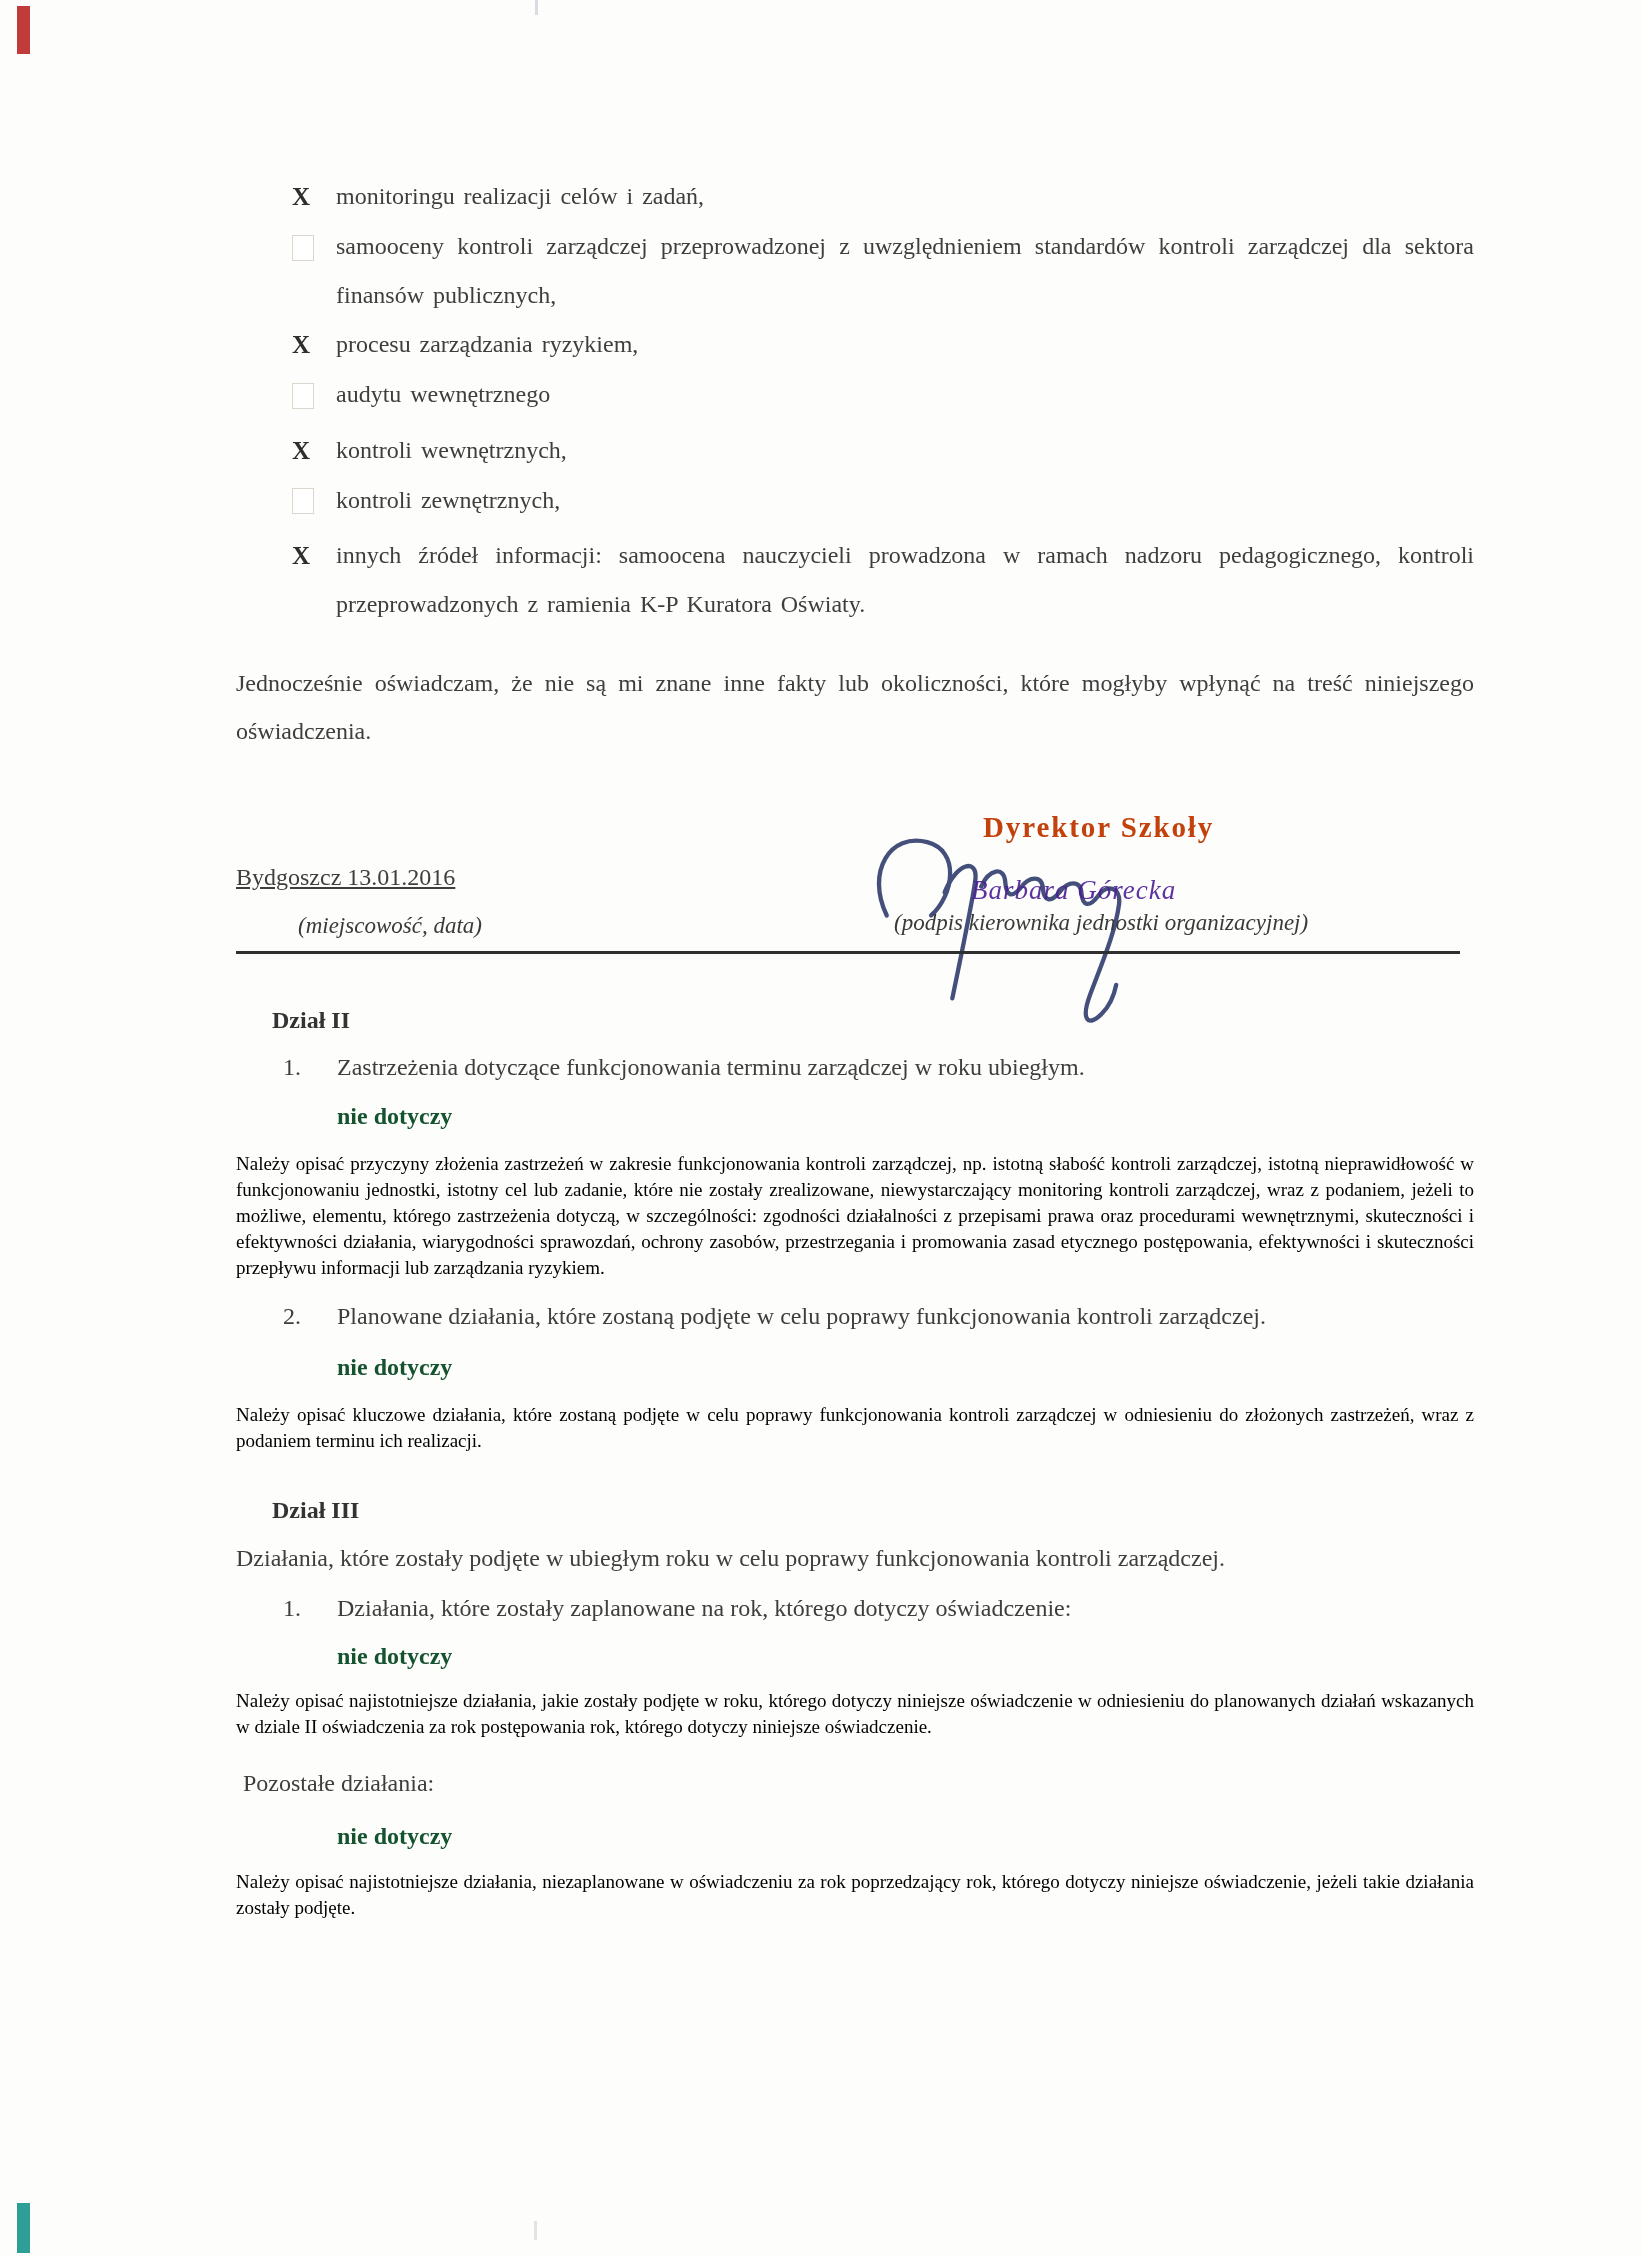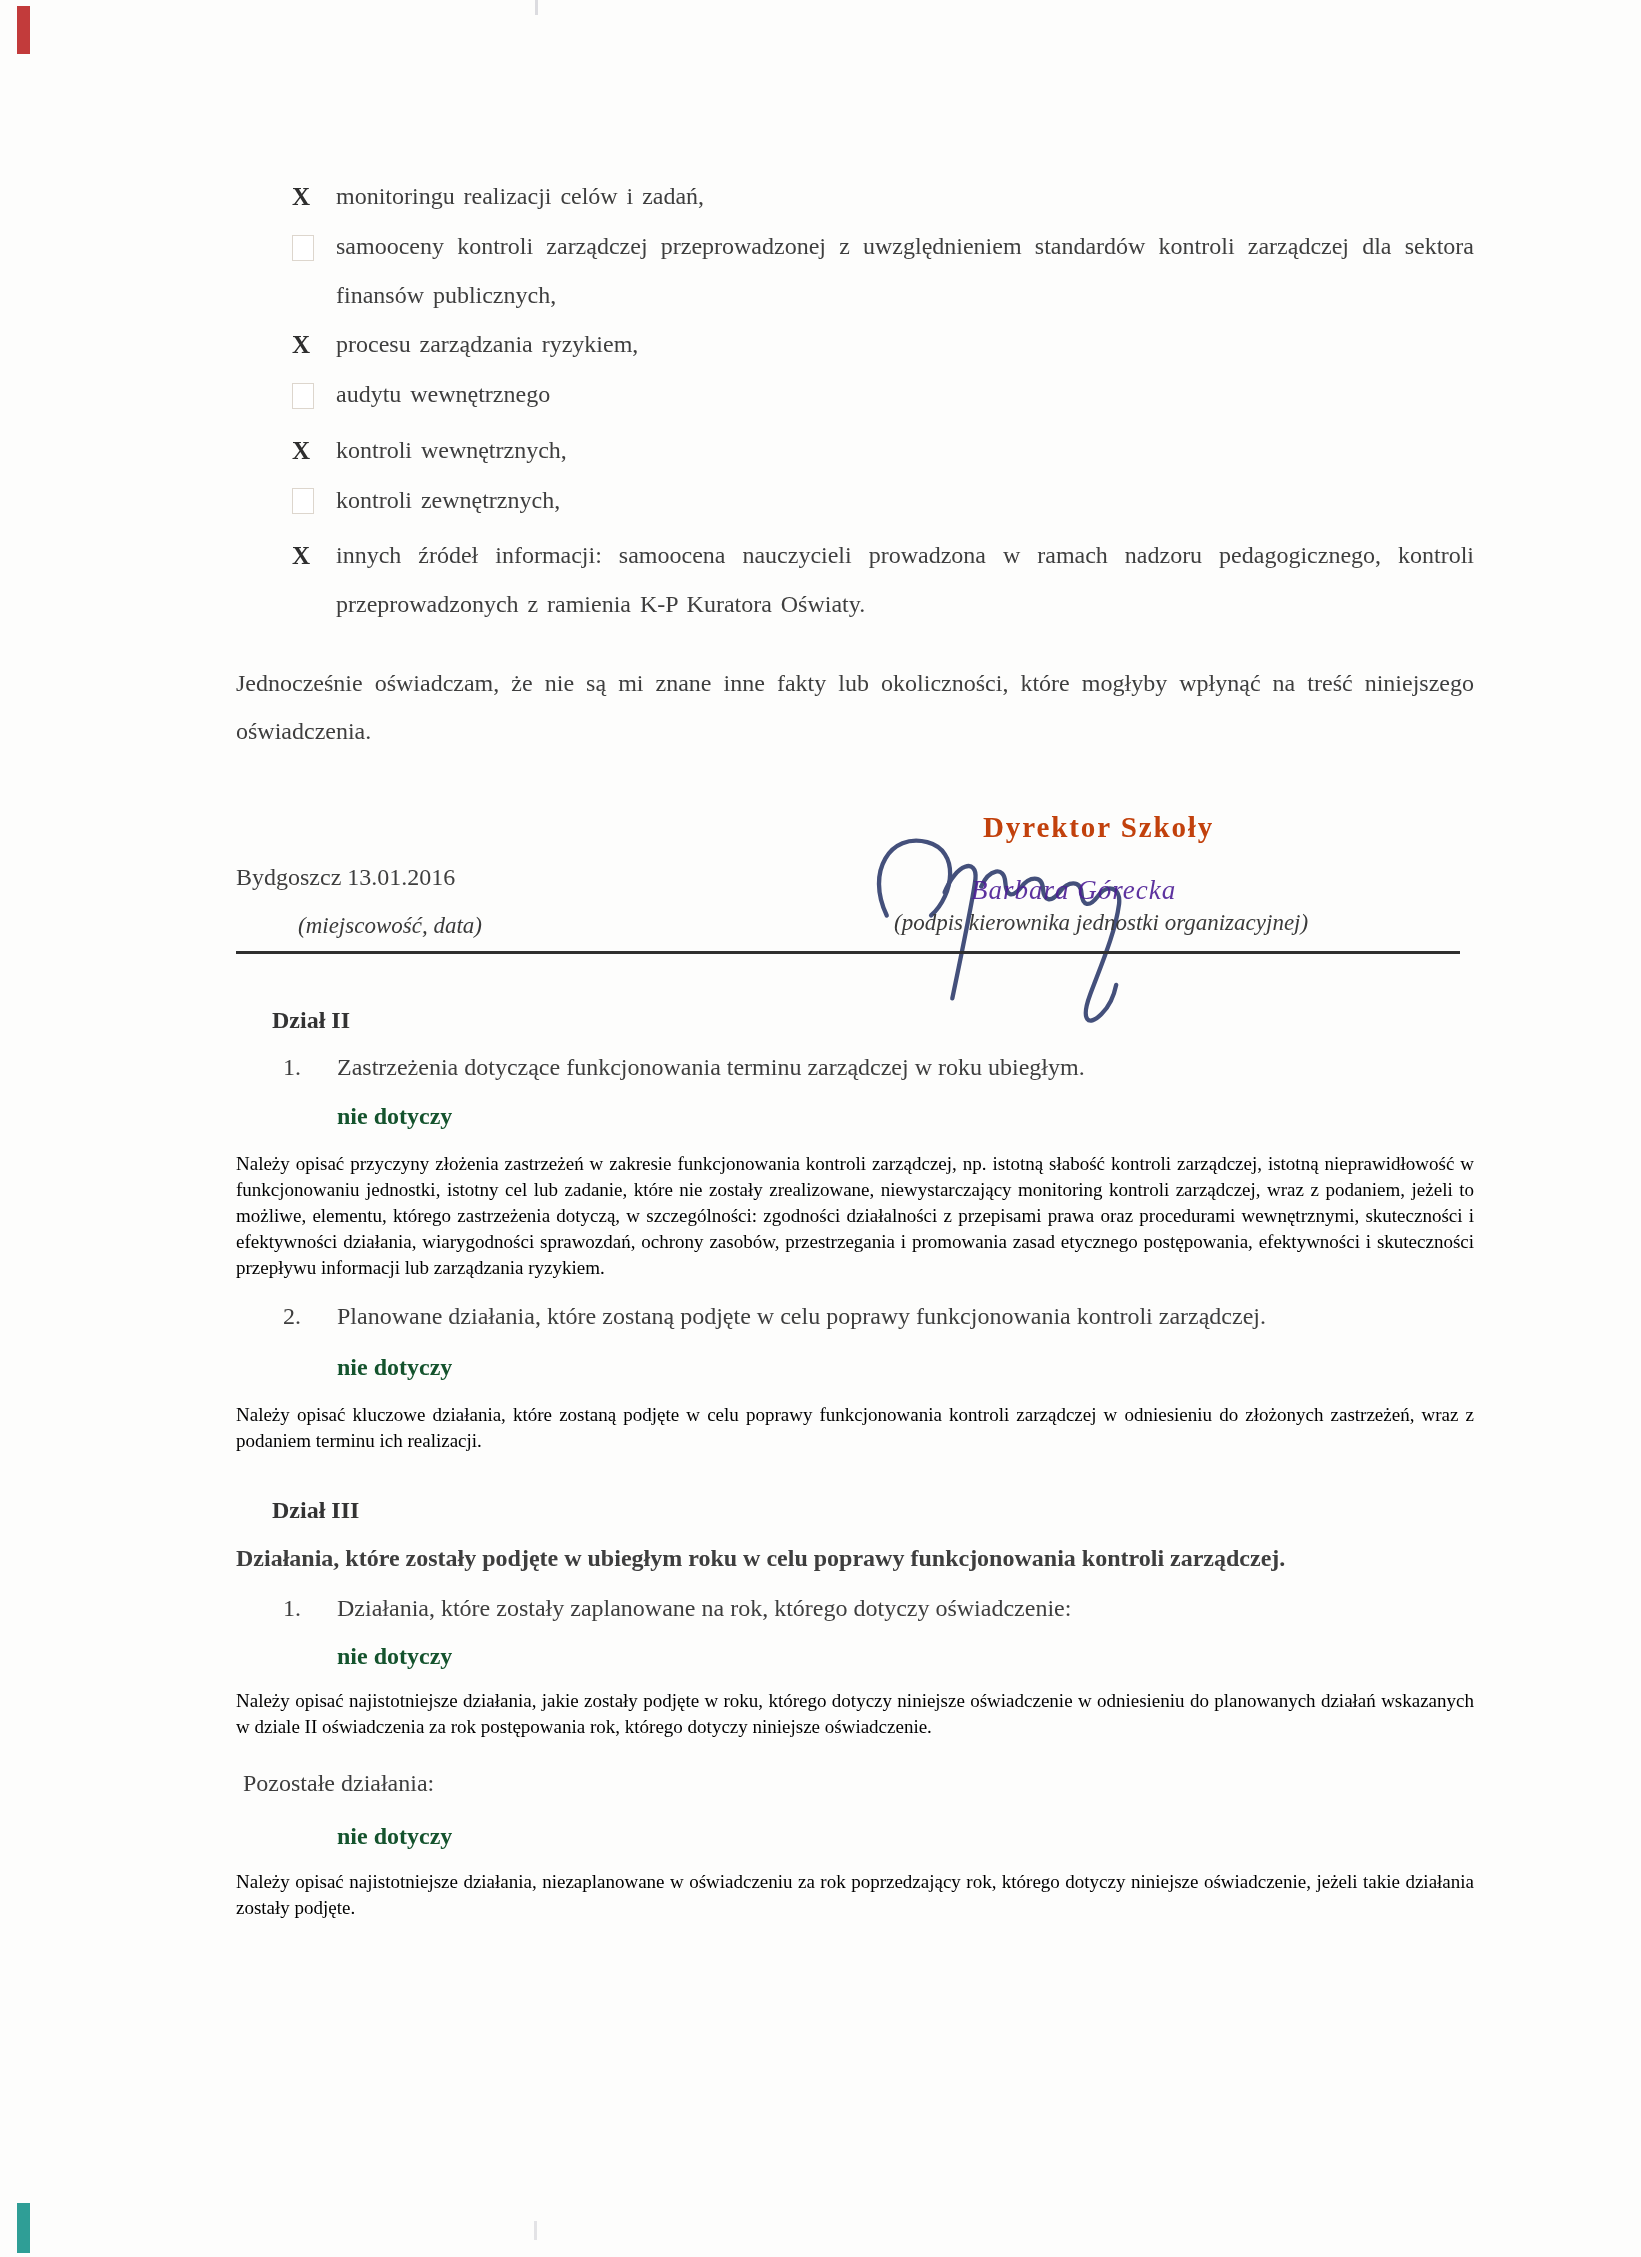--- a/index.html
+++ b/index.html
@@ -15,21 +15,21 @@
   
   .checklist{position:absolute;left:236px;top:172px;width:1238px;}
   .cl-row{display:flex;align-items:flex-start;line-height:49px;font-size:24px;}
   .cl-marker{flex:0 0 100px;box-sizing:border-box;padding-left:56px;}
   .mark-x{font-weight:bold;font-size:25px;color:#2e2e2e;font-family:"Liberation Serif",serif;}
   .mark-box{display:inline-block;width:20px;height:24px;border:1.9px solid #ddd6cd;background:#fff;margin-top:12.6px;}
   .cl-text{flex:1;text-align:justify;word-spacing:2.9px;}
   
   .para{position:absolute;font-size:24px;line-height:48px;text-align:justify;word-spacing:2.9px;}
   
-  .place-date{position:absolute;left:236px;top:864px;font-size:24px;}
+  .place-date{position:absolute;left:236px;top:864px;font-size:24px;text-decoration:underline;}
   .place-caption{position:absolute;left:266px;top:913px;font-size:23px;font-style:italic;color:#3a3a3a;margin-left:32px;}
   .stamp-title{position:absolute;left:983px;top:811px;font-size:29px;font-weight:bold;letter-spacing:1.9px;color:#c2410c;}
   .stamp-name{position:absolute;left:971px;top:875px;font-size:27px;font-style:italic;letter-spacing:1px;color:#4c1d95;opacity:.9;}
   .sig-caption{position:absolute;left:894px;top:910px;font-size:23px;font-style:italic;color:#3a3a3a;}
   .signature-svg{position:absolute;left:848px;top:821px;width:386px;height:214px;}
   .rule{position:absolute;left:236px;top:951px;width:1224px;height:2.9px;background:#2f2f2f;}
   
   .sec-heading{position:absolute;font-size:24px;font-weight:bold;color:#333;margin-left:36px;}
   .num-item{position:absolute;display:flex;font-size:24px;}
   .num-item .num{flex:0 0 54px;}
@@ -113,21 +113,21 @@
   <div class="note" style="top:1151px;">Należy opisać przyczyny złożenia zastrzeżeń w zakresie funkcjonowania kontroli zarządczej, np. istotną słabość kontroli zarządczej, istotną nieprawidłowość w funkcjonowaniu jednostki, istotny cel lub zadanie, które nie zostały zrealizowane, niewystarczający monitoring kontroli zarządczej, wraz z podaniem, jeżeli to możliwe, elementu, którego zastrzeżenia dotyczą, w szczególności: zgodności działalności z przepisami prawa oraz procedurami wewnętrznymi, skuteczności i efektywności działania, wiarygodności sprawozdań, ochrony zasobów, przestrzegania i promowania zasad etycznego postępowania, efektywności i skuteczności przepływu informacji lub zarządzania ryzykiem.</div>
 
   <div class="num-item" style="left:283px;top:1303px;width:1190px;">
     <span class="num">2.</span>
     <span>Planowane działania, które zostaną podjęte w celu poprawy funkcjonowania kontroli zarządczej.</span>
   </div>
   <div class="answer" style="left:337px;top:1354px;">nie dotyczy</div>
   <div class="note" style="top:1402px;">Należy opisać kluczowe działania, które zostaną podjęte w celu poprawy funkcjonowania kontroli zarządczej w odniesieniu do złożonych zastrzeżeń, wraz z podaniem terminu ich realizacji.</div>
 
   <div class="sec-heading" style="left:236px;top:1497px;">Dział III</div>
-  <div class="plain-line" style="left:236px;top:1545px;width:1238px;font-weight:bold;">Działania, które zostały podjęte w ubiegłym roku w celu poprawy funkcjonowania kontroli zarządczej.</div>
+  <div class="plain-line" style="left:236px;top:1545px;width:1238px;">Działania, które zostały podjęte w ubiegłym roku w celu poprawy funkcjonowania kontroli zarządczej.</div>
 
   <div class="num-item" style="left:283px;top:1595px;width:1190px;">
     <span class="num">1.</span>
     <span>Działania, które zostały zaplanowane na rok, którego dotyczy oświadczenie:</span>
   </div>
   <div class="answer" style="left:337px;top:1643px;">nie dotyczy</div>
   <div class="note" style="top:1688px;">Należy opisać najistotniejsze działania, jakie zostały podjęte w roku, którego dotyczy niniejsze oświadczenie w odniesieniu do planowanych działań wskazanych w dziale II oświadczenia za rok postępowania rok, którego dotyczy niniejsze oświadczenie.</div>
 
   <div class="plain-line" style="left:243px;top:1770px;">Pozostałe działania:</div>
   <div class="answer" style="left:337px;top:1823px;">nie dotyczy</div>

